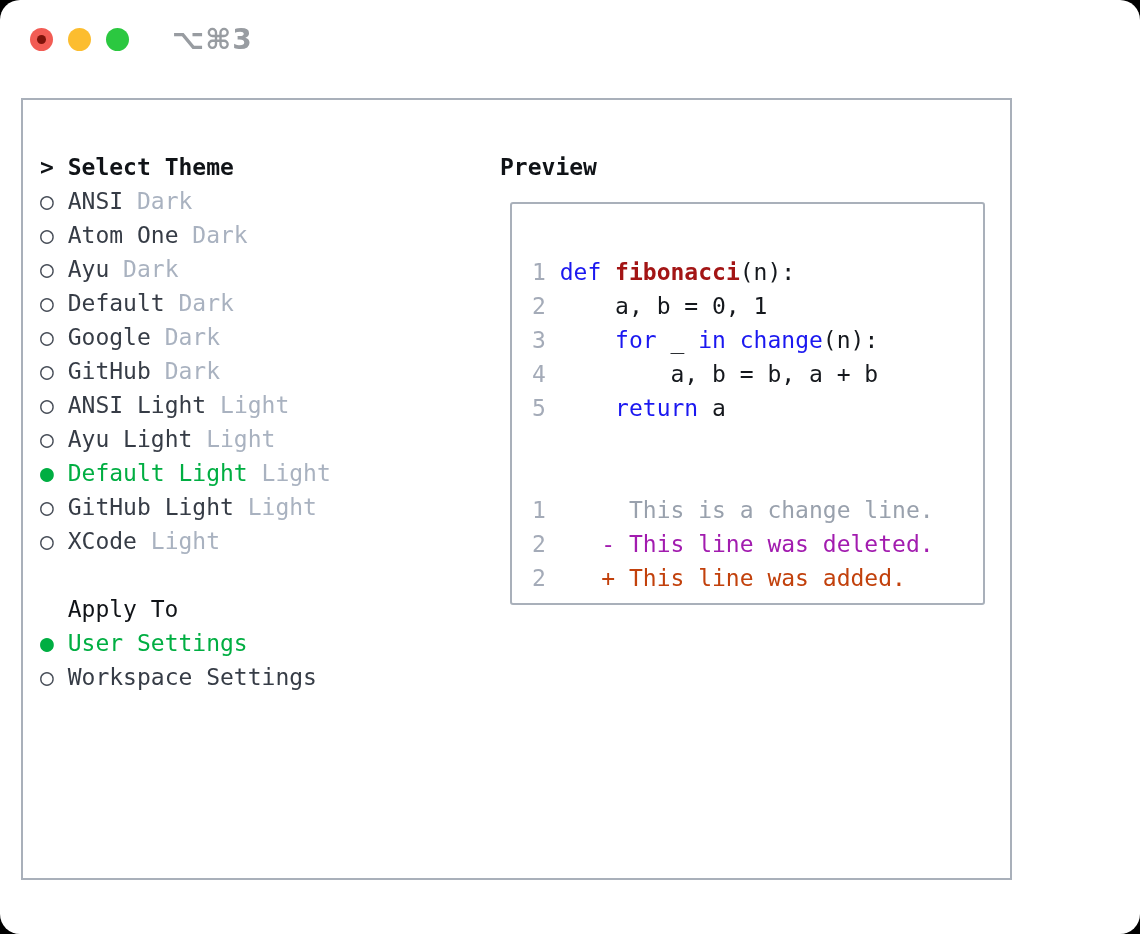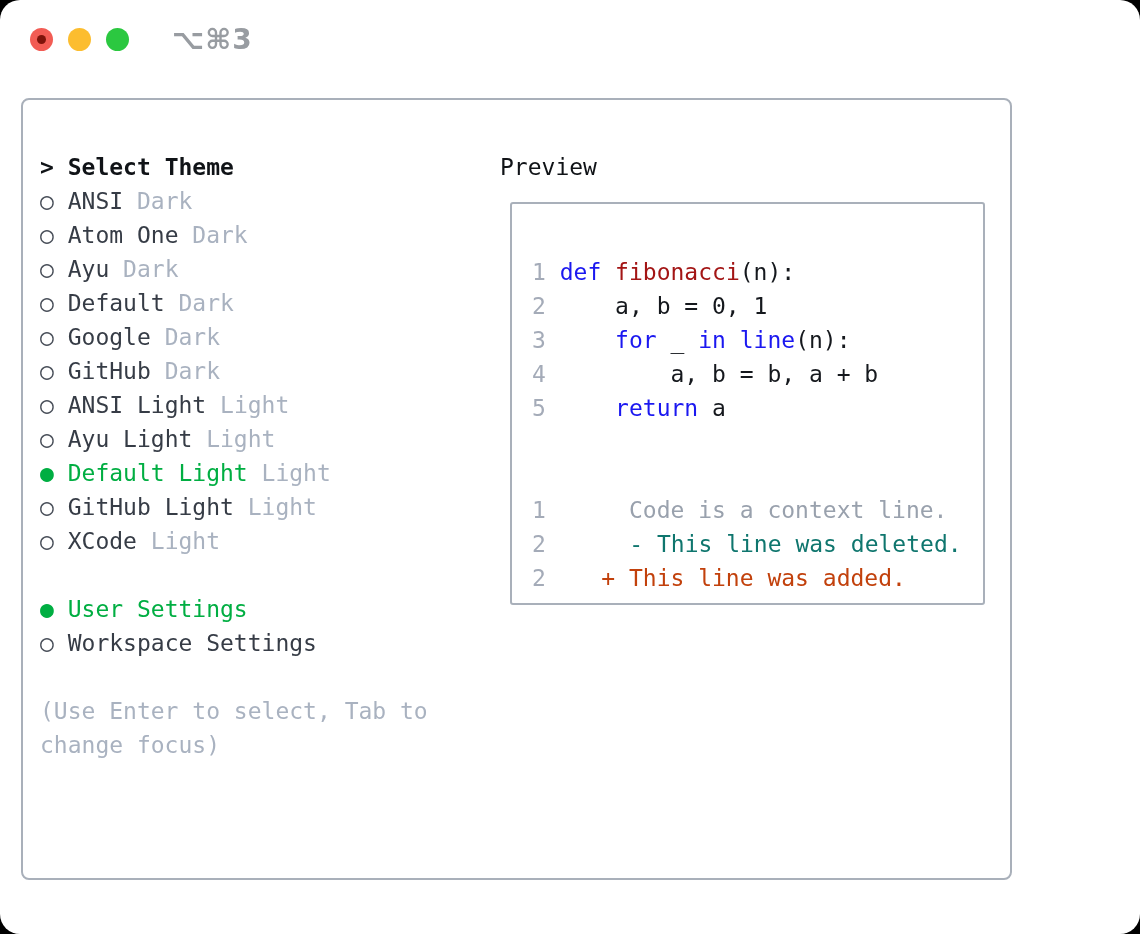--- a/index.html
+++ b/index.html
@@ -13,43 +13,43 @@
   .dot{width:23px;height:23px;border-radius:50%;margin-right:15px;position:relative;flex:none;}
   .dot.red{background:#f25c54;}
   .dot.yellow{background:#fcbd2f;}
   .dot.green{background:#2bc840;}
   .dot .inner{position:absolute;left:50%;top:50%;width:9px;height:9px;margin:-4.5px 0 0 -4.5px;
     border-radius:50%;background:#7e130a;}
   .shortcut{margin-left:28px;color:#989ca1;font-size:28px;font-weight:bold;
     font-family:"DejaVu Sans","Liberation Sans",sans-serif;letter-spacing:1px;}
   
   .panel{position:absolute;left:21px;top:98px;width:991px;height:782px;
-    border:2px solid #a9b0ba;border-radius:8px;box-sizing:border-box;background:#fff;}
+    border:2px solid #a9b0ba;border-radius:0;box-sizing:border-box;background:#fff;}
   .line{height:34px;line-height:34px;font-size:23px;}
   .left-col{position:absolute;left:17px;top:50px;}
   .heading{color:#101317;font-weight:bold;}
   .marker{color:#101317;font-weight:bold;margin-right:1ch;}
   .opt .bullet{color:#4b515b;margin-right:1ch;}
   .opt .nm{color:#363c46;}
   .opt .tag{color:#a9b2c0;margin-left:1ch;margin-top:36px;}
   .opt.selected .bullet,.opt.selected .nm{color:#00ae42;}
   .apply-heading{padding-left:2ch;color:#101317;}
   .hint{color:#a9b2c0;}
   
-  .preview-heading{position:absolute;left:477px;top:50px;font-weight:normal;color:#101317;}
+  .preview-heading{position:absolute;left:477px;top:50px;font-weight:bold;color:#101317;}
   .preview-box{position:absolute;left:487px;top:102px;width:475px;height:403px;
     border:2px solid #a9b0ba;border-radius:3px;box-sizing:border-box;background:#fff;}
   .code{position:absolute;left:20px;top:51px;}
   .code .line{white-space:pre;}
   .ln{color:#a4abb8;}
   .kw{color:#1b18f0;}
-  .fn{color:#a31515;}
+  .fn{color:#a31515;font-weight:bold;}
   .plain{color:#15181d;}
   .ctx{color:#99a1ad;}
-  .del{color:#0f766e;margin-left:28px;}
+  .del{color:#a21caf;}
   .add{color:#c2410c;}
 </style>
 </head>
 <body>
 
 <div class="window">
 
   <div class="titlebar">
     <span class="dot red">
       <span class="inner"></span>
@@ -72,43 +72,40 @@
           <div class="line opt"><span class="bullet">○</span><span class="nm">Default</span><span class="tag">Dark</span></div>
           <div class="line opt"><span class="bullet">○</span><span class="nm">Google</span><span class="tag">Dark</span></div>
           <div class="line opt"><span class="bullet">○</span><span class="nm">GitHub</span><span class="tag">Dark</span></div>
           <div class="line opt"><span class="bullet">○</span><span class="nm">ANSI Light</span><span class="tag">Light</span></div>
           <div class="line opt"><span class="bullet">○</span><span class="nm">Ayu Light</span><span class="tag">Light</span></div>
           <div class="line opt selected"><span class="bullet">●</span><span class="nm">Default Light</span><span class="tag">Light</span></div>
           <div class="line opt"><span class="bullet">○</span><span class="nm">GitHub Light</span><span class="tag">Light</span></div>
           <div class="line opt"><span class="bullet">○</span><span class="nm">XCode</span><span class="tag">Light</span></div>
         </div>
       <div class="line"></div>
+      <div class="line apply-heading">Apply To</div>
       <div>
           <div class="line opt selected"><span class="bullet">●</span><span class="nm">User Settings</span></div>
           <div class="line opt"><span class="bullet">○</span><span class="nm">Workspace Settings</span></div>
         </div>
       <div class="line"></div>
-      <div>
-          <div class="line hint">(Use Enter to select, Tab to</div>
-          <div class="line hint">change focus)</div>
-        </div>
     </div>
 
     <div class="line preview-heading">Preview</div>
 
     <div class="preview-box">
       <div class="code">
           <div class="line"><span class="ln">1 </span><span class="kw">def</span><span class="plain"> </span><span class="fn">fibonacci</span><span class="plain">(n):</span></div>
           <div class="line"><span class="ln">2</span><span class="plain">     a, b = 0, 1</span></div>
-          <div class="line"><span class="ln">3</span><span class="plain">     </span><span class="kw">for</span><span class="plain"> _ </span><span class="kw">in</span><span class="plain"> </span><span class="kw">line</span><span class="plain">(n):</span></div>
+          <div class="line"><span class="ln">3</span><span class="plain">     </span><span class="kw">for</span><span class="plain"> _ </span><span class="kw">in</span><span class="plain"> </span><span class="kw">change</span><span class="plain">(n):</span></div>
           <div class="line"><span class="ln">4</span><span class="plain">         a, b = b, a + b</span></div>
           <div class="line"><span class="ln">5</span><span class="plain">     </span><span class="kw">return</span><span class="plain"> a</span></div>
           <div class="line"></div>
           <div class="line"></div>
-          <div class="line"><span class="ln">1</span><span class="ctx">      Code is a context line.</span></div>
+          <div class="line"><span class="ln">1</span><span class="ctx">      This is a change line.</span></div>
           <div class="line"><span class="ln">2</span><span class="plain">    </span><span class="del">- This line was deleted.</span></div>
           <div class="line"><span class="ln">2</span><span class="plain">    </span><span class="add">+ This line was added.</span></div>
         </div>
     </div>
 
   </div>
 
 </div>
 
 </body></html>

